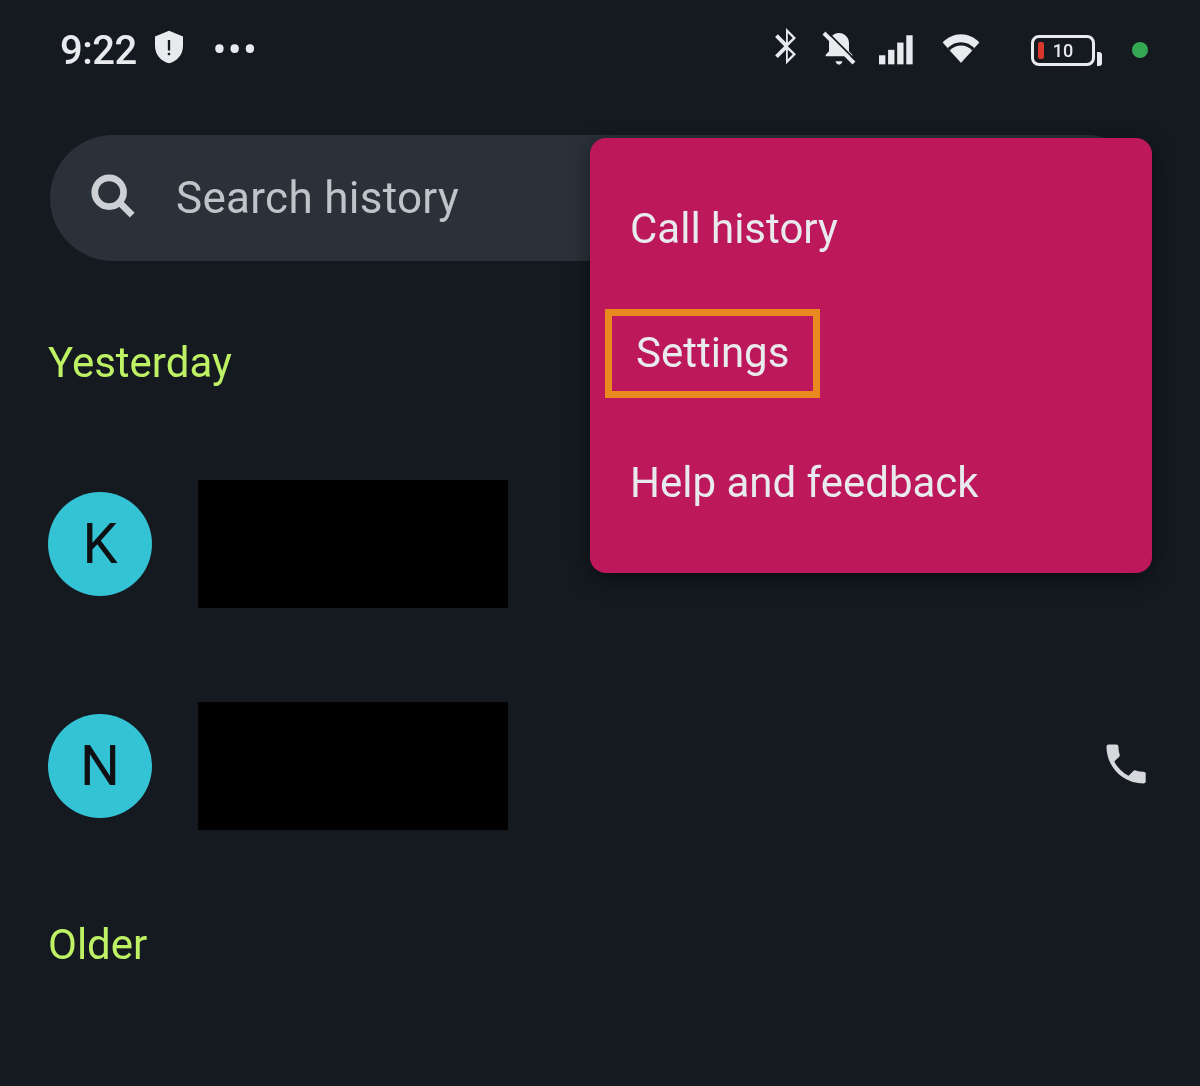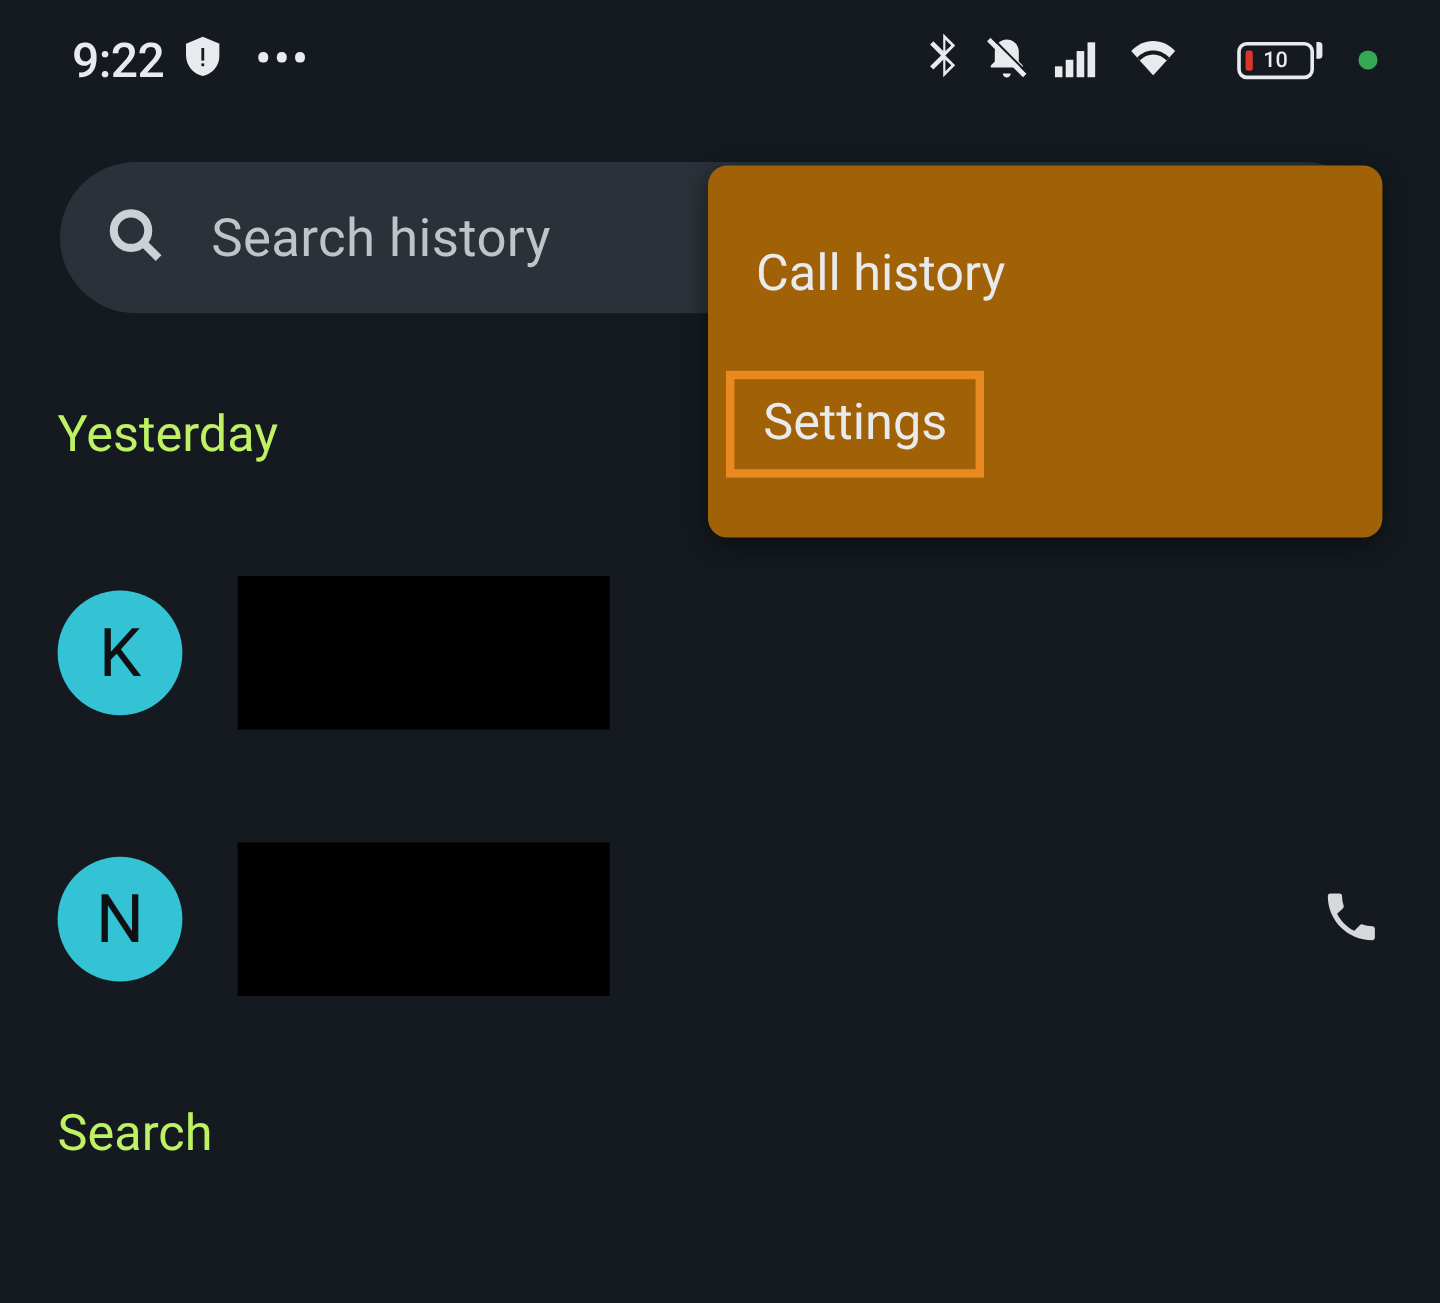--- a/index.html
+++ b/index.html
@@ -5,21 +5,21 @@
   * { box-sizing: border-box; margin: 0; padding: 0; }
   html, body { width: 1200px; height: 1086px; background: #141a20; font-family: Roboto, "Segoe UI", Arial, sans-serif; color: #e8eaed; overflow: hidden; }
   
   
   .status-bar { position: absolute; top: 0; left: 0; right: 0; height: 100px; display: flex; align-items: center; justify-content: space-between; padding: 0 52px 0 60px; }
   .status-left { display: flex; align-items: center; gap: 18px; font-size: 40px; font-weight: 500; }
   .status-right { display: flex; align-items: center; gap: 20px; }
   .status-time { letter-spacing: -0.5px; }
   .ellipsis { font-size: 38px; margin-left: 12px; letter-spacing: 2px; }
   .shield-icon svg { width: 28px; height: 34px; fill: #e8eaed; }
-  .battery-box { position: relative; display:flex; align-items:flex-start;padding-left:28px; }
+  .battery-box { position: relative; display:flex; align-items:flex-end;padding-left:28px; }
   .battery-body { width: 64px; height: 31px; border: 3px solid #e8eaed; border-radius: 8px; position: relative; display:flex; align-items:center; justify-content:center; }
   .battery-fill { position:absolute; left: 4px; top: 4px; bottom: 4px; width: 6px; background: #d9362c; border-radius: 2px; }
   .battery-text { font-size: 18px; font-weight:500; z-index:1; }
   .battery-tip { width: 5px; height: 14px; background: #e8eaed; border-radius: 0 3px 3px 0; margin-left:2px;}
   .green-dot { width: 16px; height: 16px; border-radius: 50%; background: #34a853; margin-left: 10px; }
   .icon-svg { fill: #e8eaed; }
   
   
   .search-bar { position: absolute; left: 50px; right: 50px; top: 135px; height: 126px; background: #2a3138; border-radius: 63px; display: flex; align-items: center; padding: 0 40px; gap: 40px; }
   .search-icon { color: #cdd1d5; }
@@ -34,21 +34,21 @@
   
   .contact-row { position: absolute; left: 48px; right: 48px; display:flex; align-items:center; gap: 46px; }
   #row1 { top: 480px; }
   #row2 { top: 702px; }
   .avatar { width: 104px; height: 104px; border-radius: 50%; background: #34c3d4; color: #0e1014; font-size: 56px; font-weight: 400; display:flex; align-items:center; justify-content:center; flex-shrink:0; }
   .redacted { width: 310px; height: 128px; background: #000000; }
   .call-icon { margin-left:auto; }
   .call-icon svg { width: 52px; height: 52px; fill: #d6d8db; }
   
   
-  .dropdown { position: absolute; top: 138px; right: 48px; width: 562px; background: #a16207; border-radius: 16px; padding: 28px 0; box-shadow: 0 6px 22px rgba(0,0,0,0.45); }
+  .dropdown { position: absolute; top: 138px; right: 48px; width: 562px; background: #be185d; border-radius: 16px; padding: 28px 0; box-shadow: 0 6px 22px rgba(0,0,0,0.45); }
   .menu-item { padding: 38px 40px; font-size: 42px; color: #e8eaed; font-weight: 400; cursor: pointer; }
   .highlight-box { border: 7px solid #e88a1f; display:inline-block; padding: 12px 24px 14px 24px; margin-left: 15px;}
   .highlight-box span { font-size: 42px;}
   .menu-item.highlighted { padding: 18px 0 22px 0;}
 </style>
 </head>
 <body>
 
 <div class="status-bar">
   <div class="status-left">
@@ -114,20 +114,21 @@
 <div id="row2" class="contact-row">
   <div class="avatar">N</div>
   <div class="redacted"></div>
   <span class="call-icon">
     <svg viewBox="0 0 24 24">
         <path d="M6.6 10.8c1.4 2.8 3.8 5.2 6.6 6.6l2.2-2.2c.3-.3.7-.4 1-.2 1.2.4 2.4.6 3.7.6.6 0 1 .4 1 1V20c0 .6-.4 1-1 1C10.6 21 3 13.4 3 4c0-.6.4-1 1-1h3.5c.6 0 1 .4 1 1 0 1.3.2 2.5.6 3.7.1.4 0 .8-.2 1L6.6 10.8z"></path>
       </svg>
   </span>
 </div>
 
-<div id="older" class="section-header">Search</div>
+<div id="older" class="section-header">Older</div>
 
 <div class="dropdown">
   <div class="menu-item">Call history</div>
   <div class="menu-item highlighted">
     <span class="highlight-box"><span>Settings</span></span>
   </div>
+  <div class="menu-item">Help and feedback</div>
 </div>
 
 </body></html>

